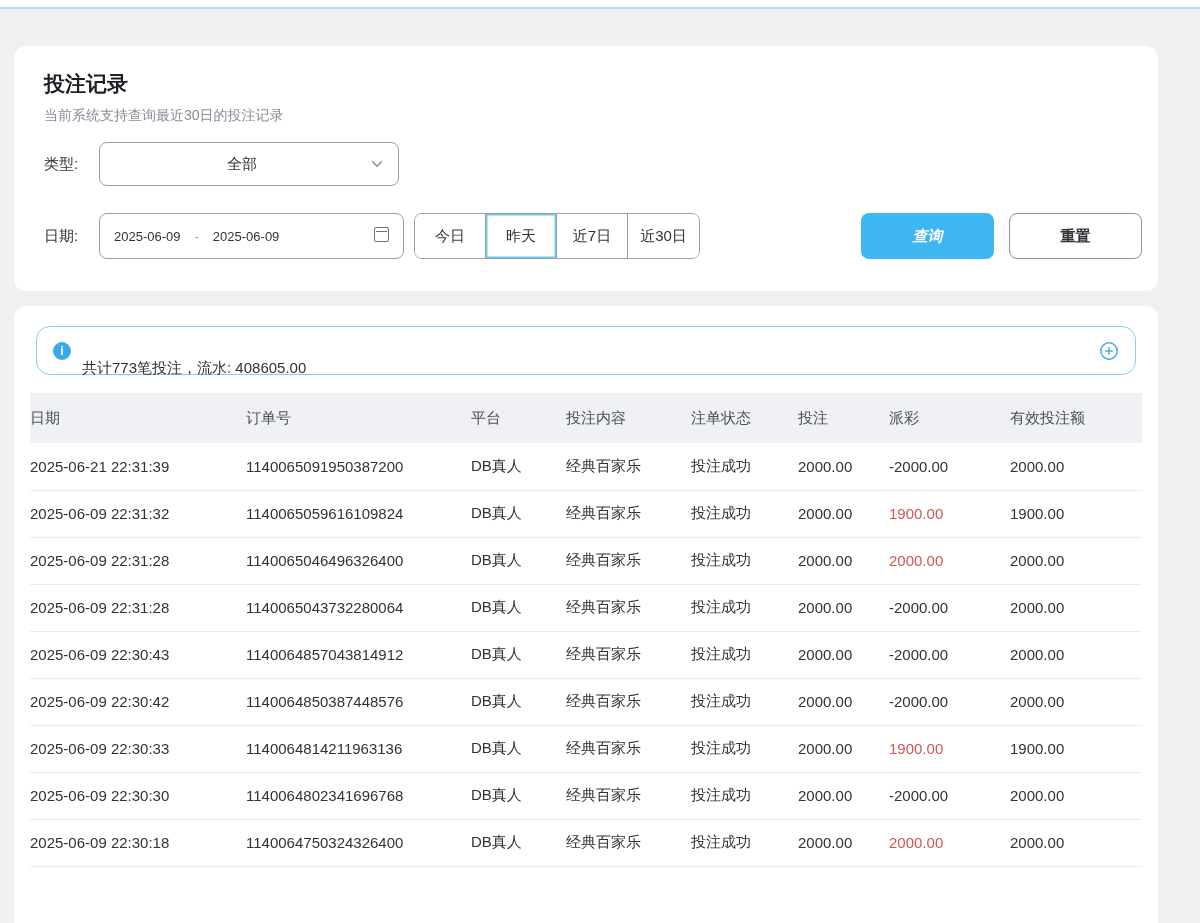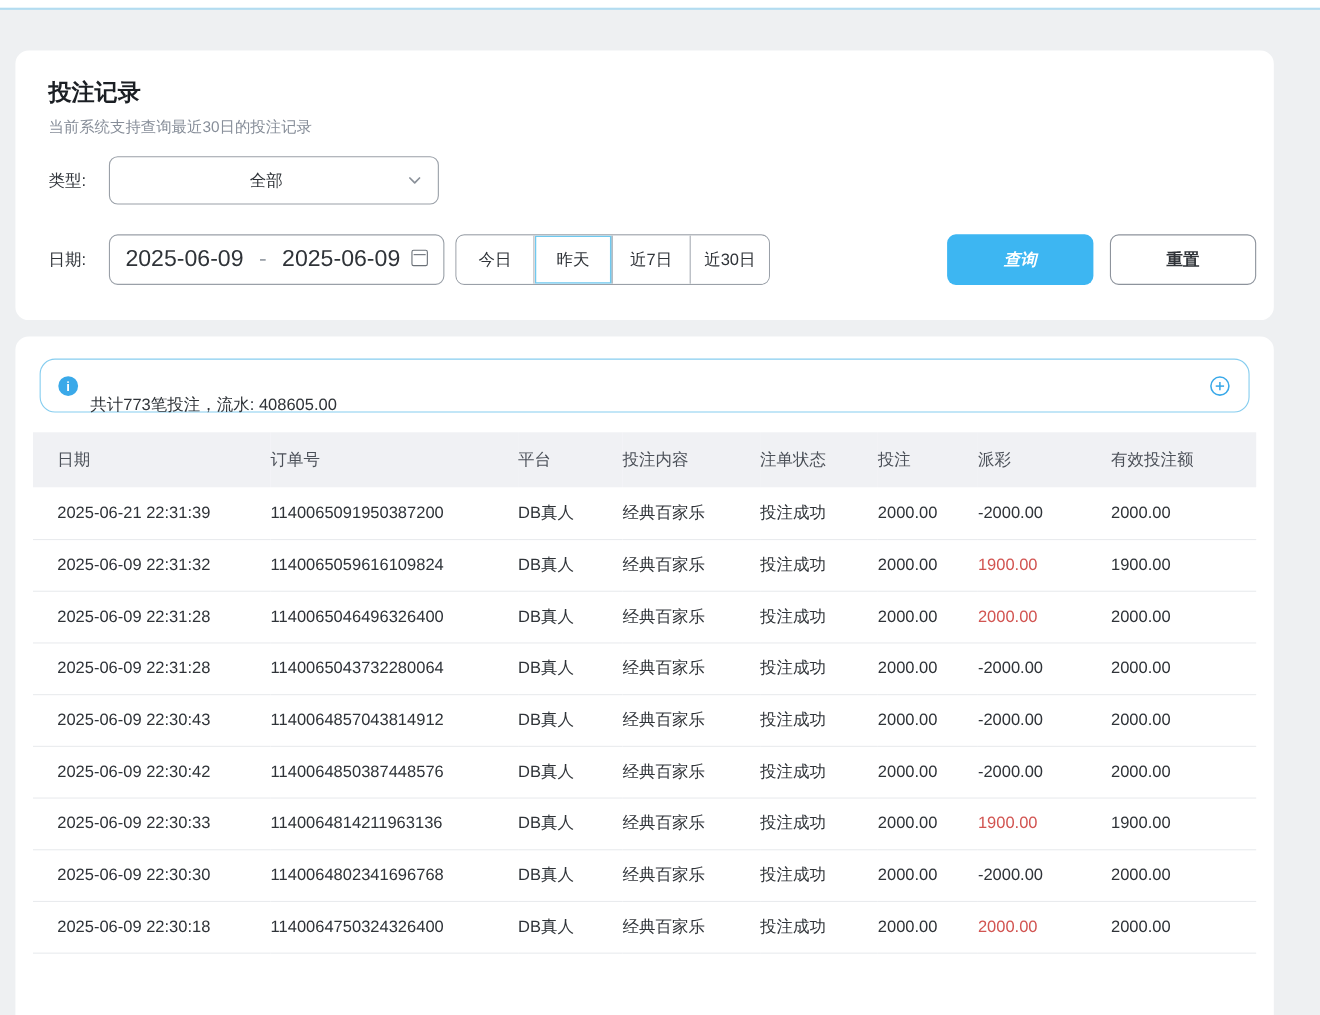--- a/index.html
+++ b/index.html
@@ -73,21 +73,21 @@
   .select-box .select-value { flex: 1; }
   .chevron { width: 14px; height: 14px; color: #8a9099; }
   .date-box {
     width: 305px;
     height: 46px;
     border: 1px solid #9aa0a8;
     border-radius: 8px;
     display: flex;
     align-items: center;
     padding: 0 14px;
-    font-size: 21px;
+    font-size: 13px;
     background: #fff;
     cursor: pointer;
   }
   .date-box .date-val { color: #2f3338; }
   .date-box .date-sep { color: #9aa0a8; margin: 0 14px; }
   .date-box .cal { margin-left: auto; }
   .cal-icon {
     width: 15px; height: 15px;
     border: 1.5px solid #6b7178;
     border-radius: 2px;
@@ -195,21 +195,21 @@
   table.records col.c7 { width: 121px; }
   table.records col.c8 { width: auto; }
   table.records th {
     background: #f0f1f4;
     font-weight: normal;
     color: #4b5058;
     text-align: left;
     height: 50px;
     padding: 0;
   }
-  table.records th:first-child, table.records td:first-child { padding-left: 22px; }
+  table.records th:first-child, table.records td:first-child { }
   table.records td {
     height: 47px;
     padding: 0;
     color: #2f3338;
     border-bottom: 1px solid #e9ebee;
     white-space: nowrap;
     overflow: hidden;
   }
   table.records td.red { color: #d25552; }
 </style>

